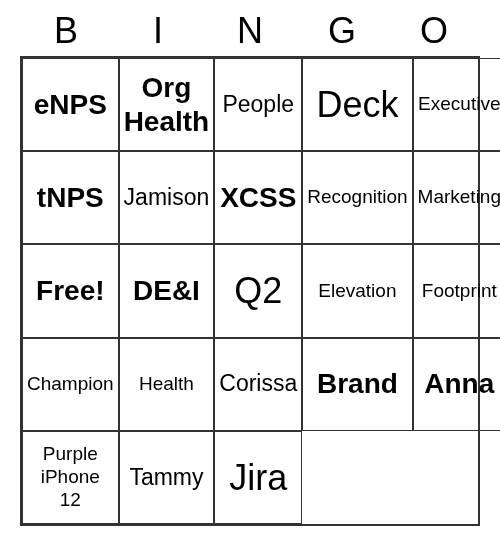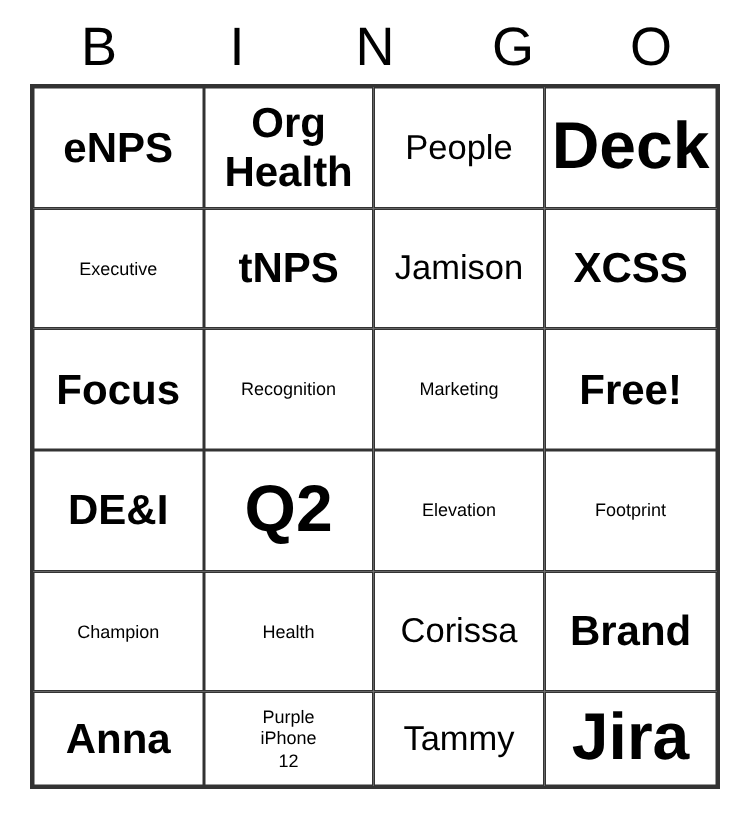--- a/index.html
+++ b/index.html
@@ -29,21 +29,21 @@
 
     .bingo-letter {
       font-size: 36px;
       font-weight: normal;
       width: 88px;
       text-align: center;
     }
 
     .bingo-grid {
       display: grid;
-      grid-template-columns: repeat(4, 1fr);
+      grid-template-columns: repeat(5, 1fr);
       grid-template-rows: repeat(5, 1fr);
       width: 460px;
       height: 470px;
       border: 2px solid #333;
     }
 
     .bingo-cell {
       border: 1px solid #333;
       display: flex;
       align-items: center;
@@ -51,36 +51,36 @@
       text-align: center;
       padding: 4px;
       line-height: 1.2;
     }
 
     .bingo-cell span {
       display: block;
     }
 
     .size-small {
-      font-size: 12px;
+      font-size: 19px;
       text-align: center;
     }
 
     .size-medium {
       font-size: 23px;
     }
 
     .size-large {
       font-size: 28px;
       font-weight: bold;
     }
 
     .size-xlarge {
-      font-size: 44px;
-      font-weight: bold;
+      font-size: 36px;
+      font-weight: normal;
     }
   </style>
 </head>
 <body>
 
 <div class="bingo-title">
 <div class="bingo-letter">B</div>
     <div class="bingo-letter">I</div>
     <div class="bingo-letter">N</div>
     <div class="bingo-letter">G</div>
@@ -104,23 +104,20 @@
       <span class="size-small">Executive</span>
     </div>
     <div class="bingo-cell">
       <span class="size-large">tNPS</span>
     </div>
     <div class="bingo-cell">
       <span class="size-medium">Jamison</span>
     </div>
     <div class="bingo-cell">
       <span class="size-large">XCSS</span>
-    </div>
-    <div class="bingo-cell">
-      <span class="size-large">Focus</span>
     </div>
     <div class="bingo-cell">
       <span class="size-small">Recognition</span>
     </div>
     <div class="bingo-cell">
       <span class="size-small">Marketing</span>
     </div>
     <div class="bingo-cell">
       <span class="size-large">Free!</span>
     </div>

